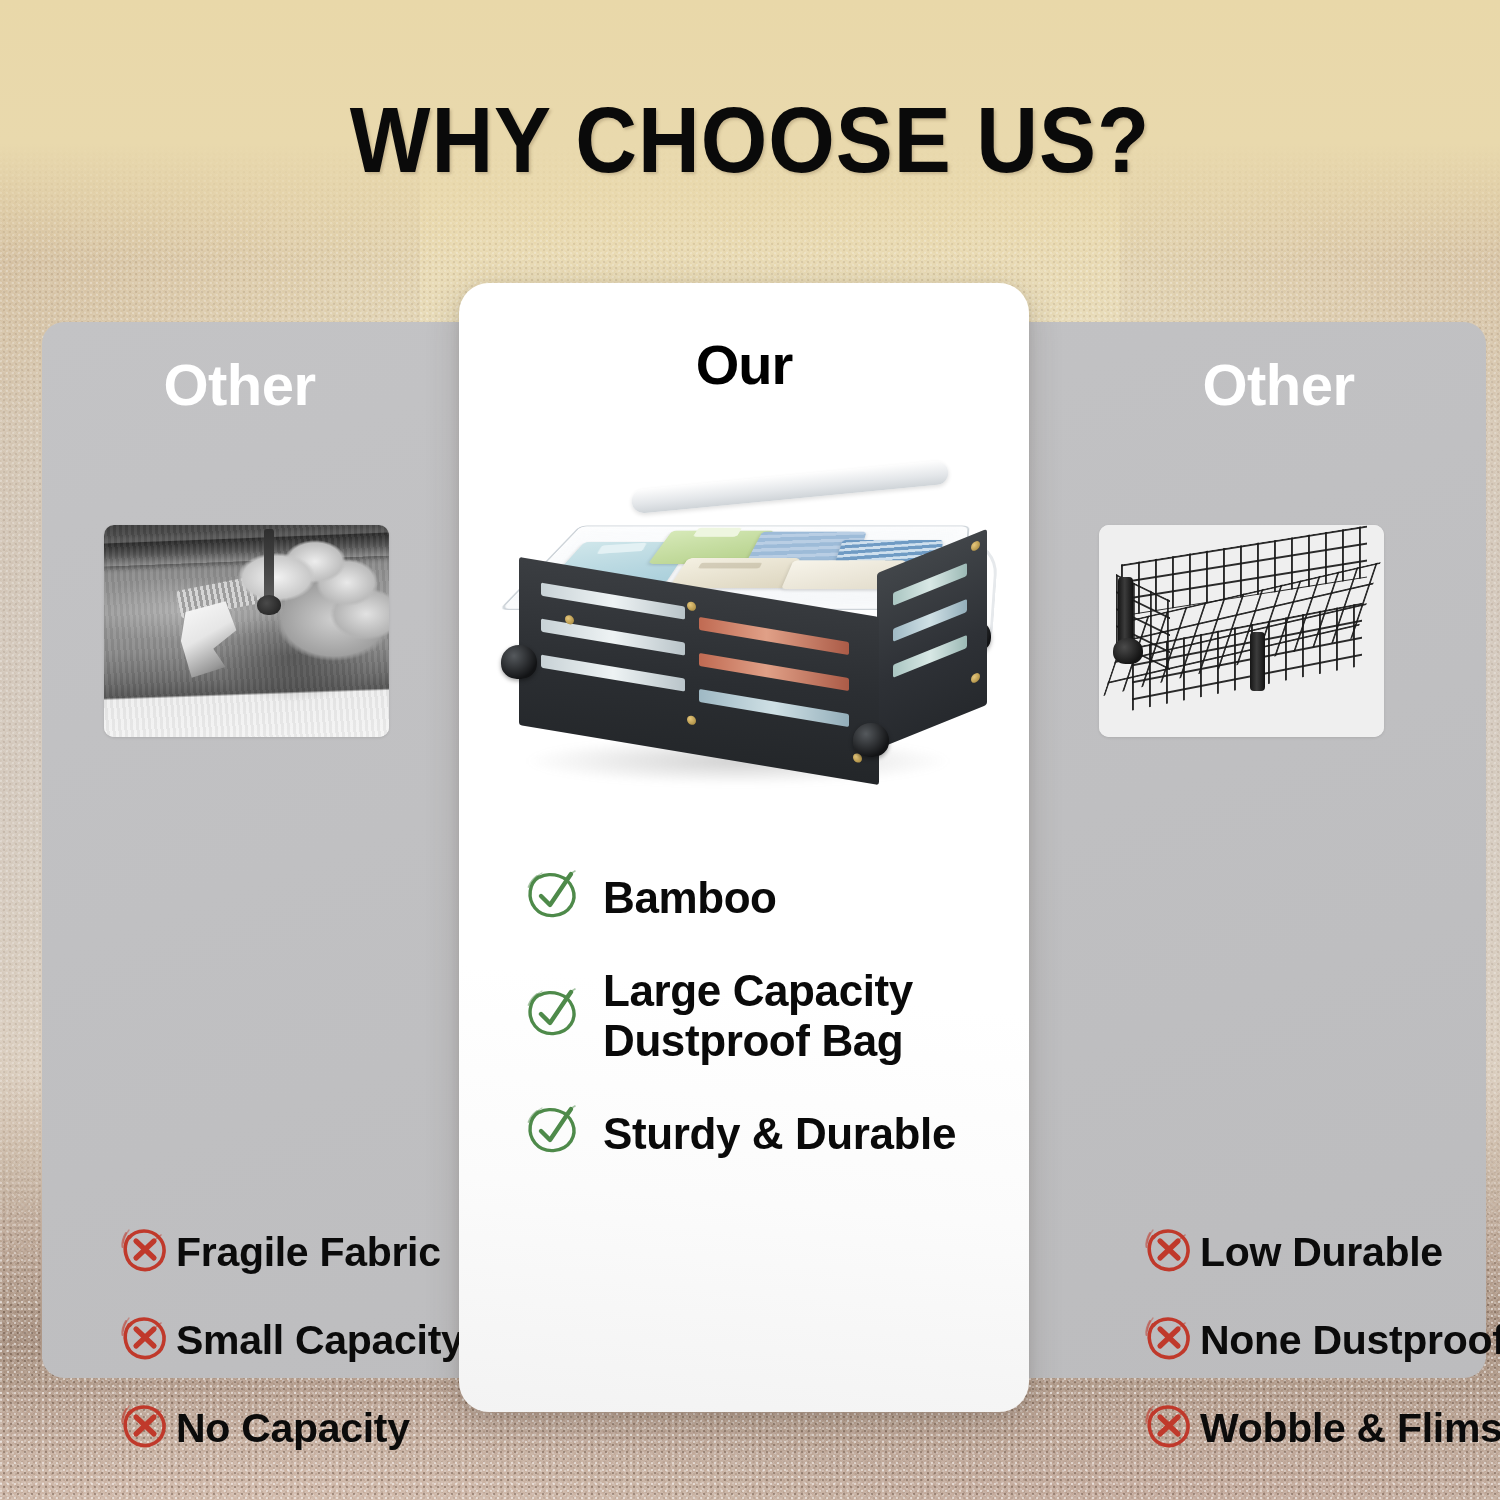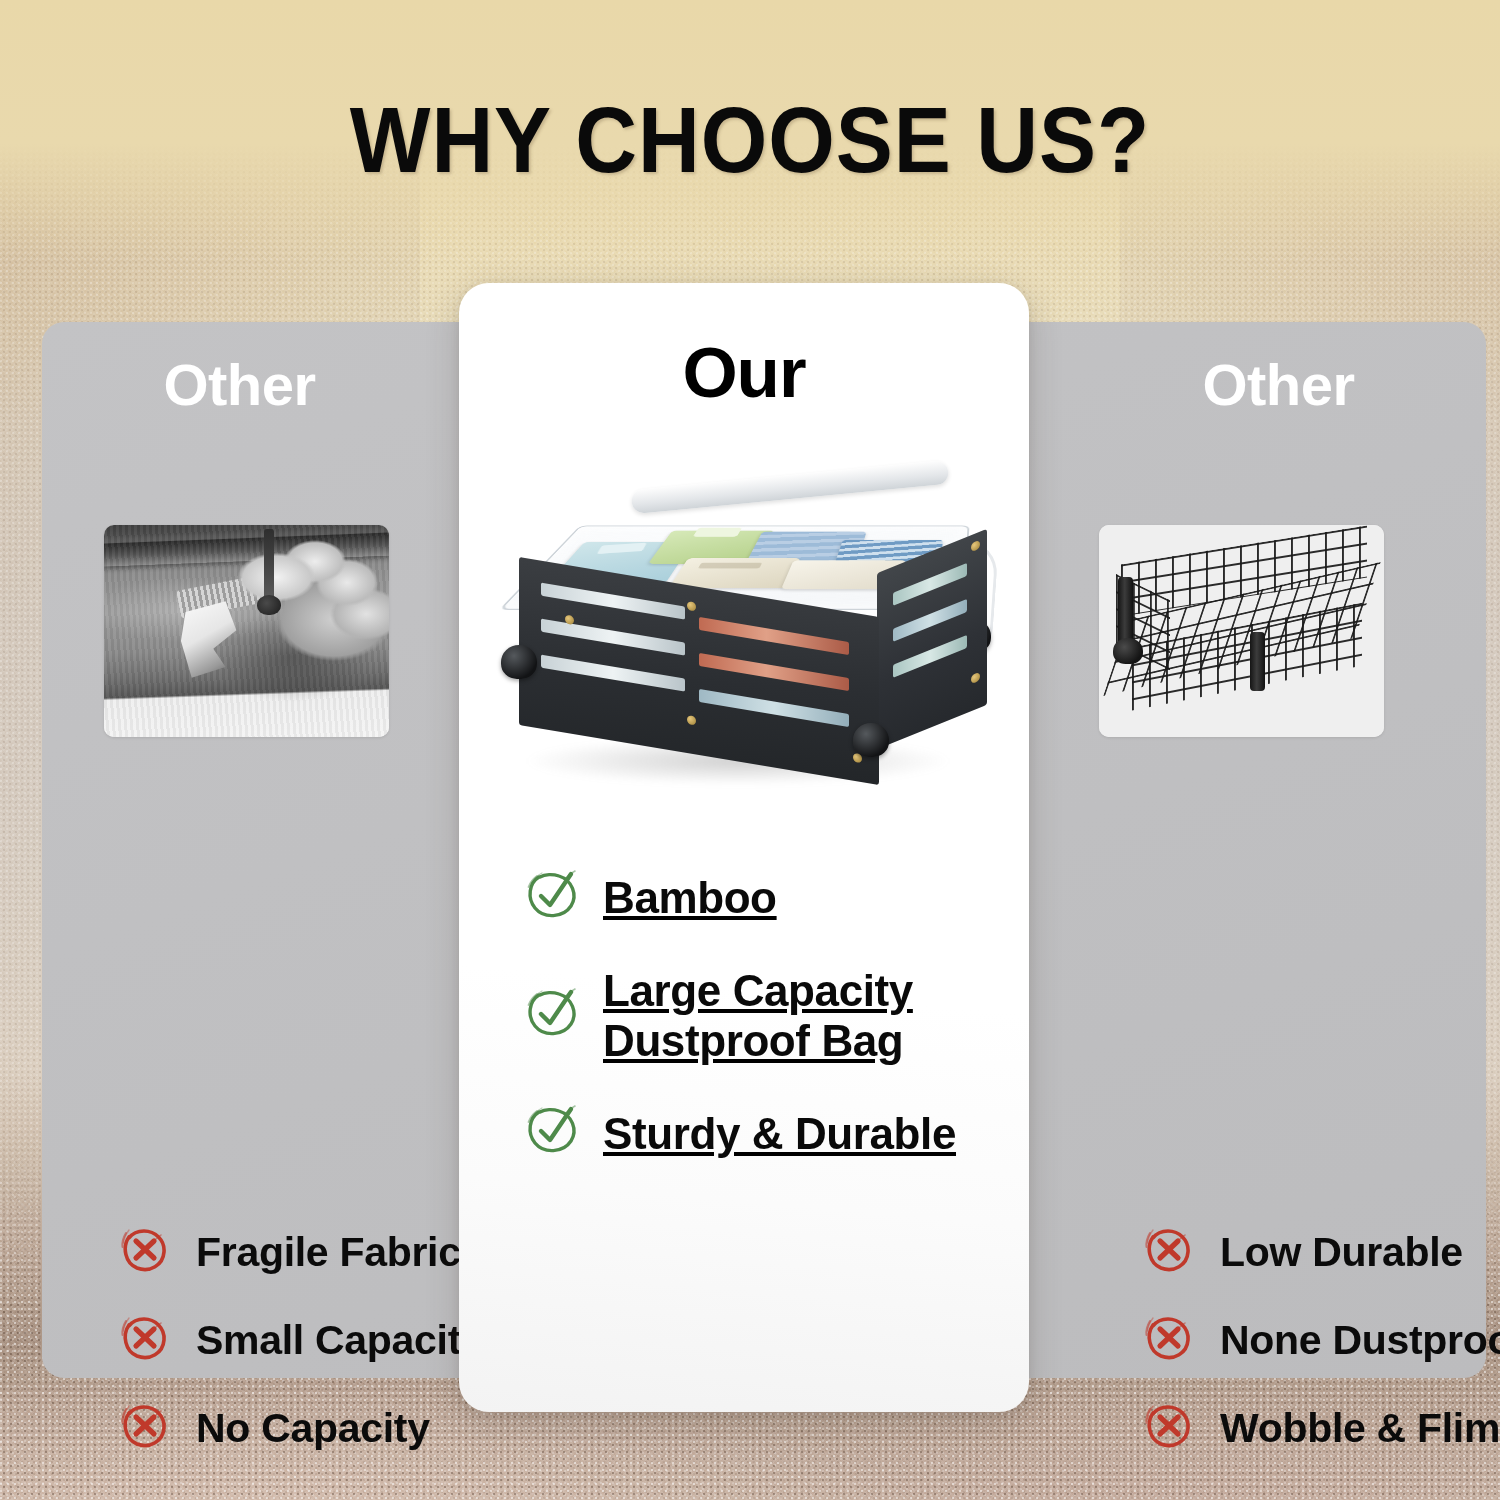--- a/index.html
+++ b/index.html
@@ -196,37 +196,37 @@
     position:absolute;width:30px;height:26px;border-radius:50% 50% 42% 42%;
     background:radial-gradient(circle at 38% 35%,#4b4b4b,#141414 70%);
   }
   .caster-a{left:1%;top:55%;}
 
   
   .feat-list{position:absolute;}
   .fl-left{left:78px;top:886px;}
   .fl-right{left:1102px;top:886px;}
   .feat-row{
-    display:flex;align-items:center;gap:26px;height:88px;
+    display:flex;align-items:center;gap:6px;height:88px;
   }
   .feat-label{
     font-size:41px;font-weight:bold;color:#0b0b0b;line-height:1;
     white-space:nowrap;letter-spacing:-.3px;
   }
 
   
   .our-card{
     position:absolute;left:459px;top:283px;width:570px;height:1129px;
     background:linear-gradient(185deg,#ffffff 0%,#ffffff 62%,#fbfbfb 80%,#f3f3f3 100%);
     border-radius:30px;
     box-shadow:0 10px 34px rgba(60,50,40,.20), 0 2px 8px rgba(60,50,40,.10);
   }
   .our-title{
     position:absolute;top:54px;left:0;width:100%;text-align:center;
-    font-size:71px;font-weight:bold;color:#000;line-height:1;letter-spacing:-1px;
+    font-size:56px;font-weight:bold;color:#000;line-height:1;letter-spacing:-1px;
   }
 
   
   .product{position:absolute;left:8px;top:186px;width:556px;height:345px;}
   .prod-shadow{
     position:absolute;left:56px;top:268px;width:430px;height:48px;
     background:radial-gradient(ellipse at 50% 50%, rgba(120,120,120,.34), rgba(120,120,120,0) 70%);
     filter:blur(3px);
   }
   
@@ -295,21 +295,21 @@
   .w1{left:34px;top:176px;}
   .w2{left:386px;top:254px;}
   .w3{left:488px;top:150px;}
   .handle-strap{
     position:absolute;right:28px;top:72px;width:30px;height:112px;
     border:3px solid #e6e9ec;border-left:none;border-radius:0 60px 60px 0;
     transform:rotate(4deg);
   }
 
   
-  .our-list{position:absolute;left:66px;top:585px;width:480px;text-decoration:underline;}
+  .our-list{position:absolute;left:66px;top:585px;width:480px;}
   .our-row{display:flex;align-items:center;gap:22px;margin-bottom:38px;}
   .our-row:last-child{margin-bottom:0;}
   .our-label{
     font-size:44px;font-weight:bold;color:#0a0a0a;line-height:1.13;
     letter-spacing:-.4px;
   }
   .icon{flex:0 0 auto;display:block;}
 </style>
 </head>
 <body>

